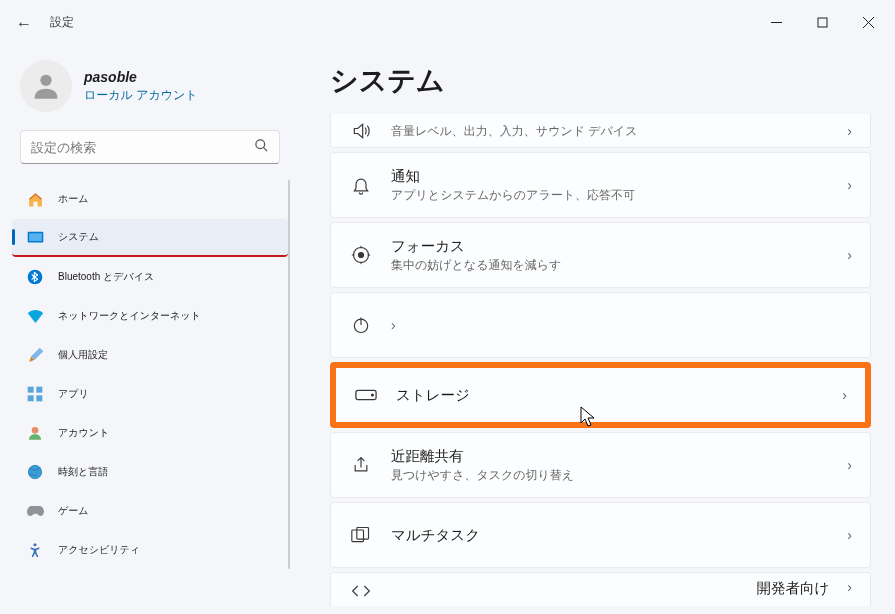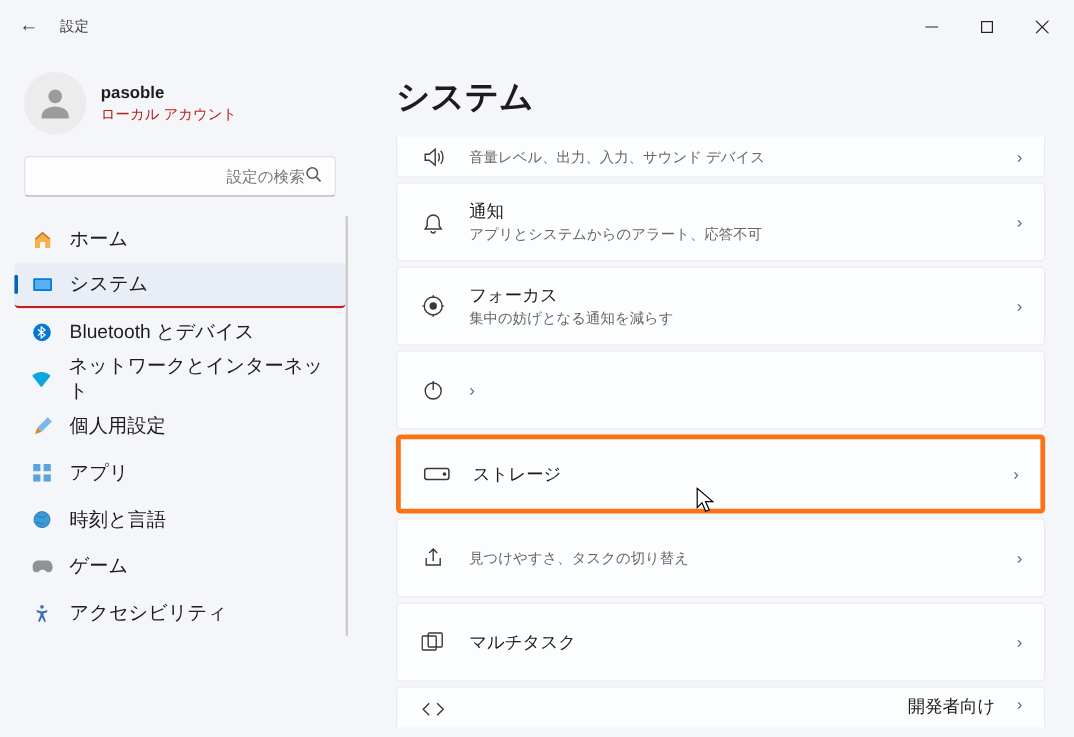--- a/index.html
+++ b/index.html
@@ -55,41 +55,40 @@
       gap: 12px;
       padding: 16px 12px 18px 12px;
     }
     .avatar {
       width: 52px; height: 52px;
       border-radius: 50%;
       background: #ececec;
       display: flex; align-items: center; justify-content: center;
     }
     .avatar svg { fill: #9b9b9b; }
-    .profile-text .name { font-size: 14px; font-weight: 600; }
-    .profile-text .subtitle { font-size: 12px; color: #b91c1c; margin-top: 2px; }
+    .profile-text .name { font-size: 14px; font-weight: 600; font-style: italic; }
+    .profile-text .subtitle { font-size: 12px; color: #0369a1; margin-top: 2px; }
     .search-box {
       margin: 0 12px 16px 12px;
       background: #fdfdfd;
       border: 1px solid #e0e0e0;
       border-bottom: 1px solid #9a9a9a;
       border-radius: 4px;
       height: 34px;
       display: flex;
       align-items: center;
       padding: 0 10px;
     }
     .search-box input {
       flex: 1;
       border: none;
       outline: none;
       background: transparent;
       font-size: 13px;
       color: #222;
-      text-align: right;
     }
     .search-box input::placeholder { color: #777; }
     .search-icon { color: #555; font-size: 14px; }
     .nav-list {
       position: relative;
     }
     .nav-scroll-track {
       position: absolute;
       right: 2px;
       top: 0;
@@ -97,21 +96,21 @@
       width: 2px;
       background: #ccc;
       border-radius: 1px;
     }
     .nav-item {
       display: flex;
       align-items: center;
       gap: 14px;
       height: 38px;
       padding: 0 14px;
-      font-size: 16px;
+      font-size: 10px;
       border-radius: 4px;
       cursor: pointer;
       margin: 1px 4px;
     }
     .nav-item.active {
       background: #e9edf5;
       position: relative;
       border-bottom: 2px solid #c61b1b;
     }
     .nav-item.active::before {
@@ -161,21 +160,21 @@
     }
     .card.truncated-bottom {
       border-bottom: none;
       border-radius: 4px 4px 0 0;
       height: 34px;
       align-items: flex-start;
       padding-top: 6px;
       text-align: right;
     }
     .card.highlighted {
-      border: 4px solid #f97316;
+      border: 6px solid #f97316;
       align-items: center;
     }
     .card-icon {
       width: 24px; height: 24px;
       display: flex; align-items: center; justify-content: center;
       color: #393939;
       flex-shrink: 0;
     }
     .card-text { flex: 1; }
     .card-title { font-size: 14.5px; color: #1b1b1b; }
@@ -294,20 +293,29 @@
               <rect x="14" y="1" width="9" height="9" fill="#5aa6dc"></rect>
               <rect x="1" y="14" width="9" height="9" fill="#5aa6dc"></rect>
               <rect x="14" y="14" width="9" height="9" fill="#5aa6dc"></rect>
             </svg>
         </span>
         <span>アプリ</span>
       </div>
       <div class="nav-item">
         <span class="nav-icon">
           <svg width="16" height="16" viewBox="0 0 24 24">
+              <circle cx="12" cy="8" r="5" fill="#e48f67"></circle>
+              <path d="M3 22c0-5 4-8 9-8s9 3 9 8z" fill="#64b36a"></path>
+            </svg>
+        </span>
+        <span>アカウント</span>
+      </div>
+      <div class="nav-item">
+        <span class="nav-icon">
+          <svg width="16" height="16" viewBox="0 0 24 24">
               <circle cx="12" cy="12" r="10" fill="#3a9bd9"></circle>
               <circle cx="12" cy="12" r="10" fill="none" stroke="#1e6fa8" stroke-width="1"></circle>
               <path d="M4 8c4-2 6 3 10 1s4-4 6-3M4 16c4-2 6 3 10 1" stroke="#1e6fa8" stroke-width="1" fill="none"></path>
             </svg>
         </span>
         <span>時刻と言語</span>
       </div>
       <div class="nav-item">
         <span class="nav-icon">
           <svg width="17" height="12" viewBox="0 0 24 16">
@@ -398,20 +406,21 @@
         <span class="card-chevron">›</span>
       </div>
 
       <div class="card">
         <span class="card-icon">
           <svg width="20" height="20" viewBox="0 0 24 24" fill="none" stroke="#393939" stroke-width="1.4">
               <path d="M5 12v7h14v-7M12 3v12M8 7l4-4 4 4"></path>
             </svg>
         </span>
         <div class="card-text">
+          <div class="card-title">近距離共有</div>
           <div class="card-subtitle">見つけやすさ、タスクの切り替え</div>
         </div>
         <span class="card-chevron">›</span>
       </div>
 
       <div class="card">
         <span class="card-icon">
           <svg width="20" height="18" viewBox="0 0 24 20" fill="none" stroke="#393939" stroke-width="1.4">
               <rect x="1" y="4" width="14" height="14" rx="1"></rect>
               <rect x="7" y="1" width="14" height="14" rx="1"></rect>

